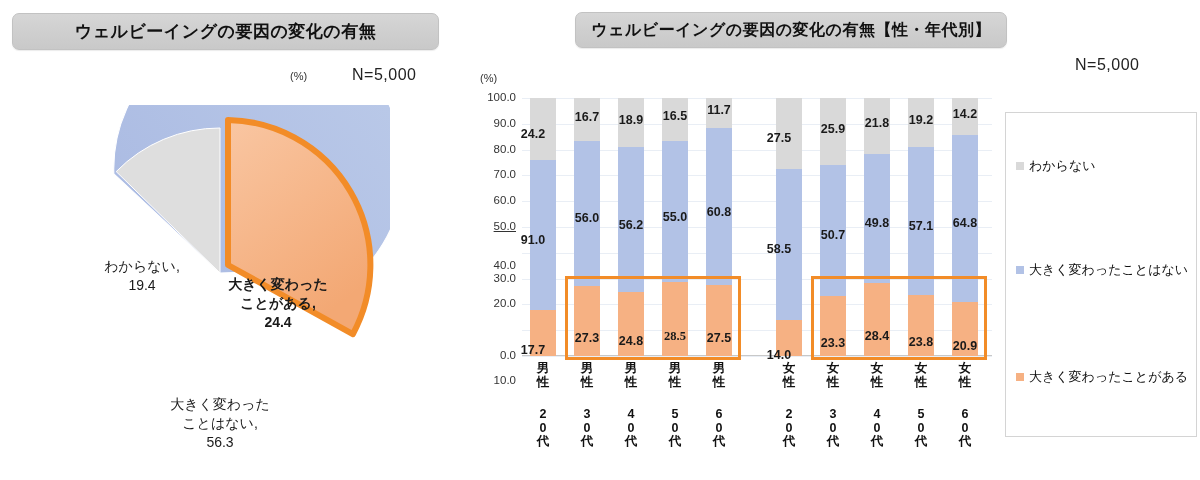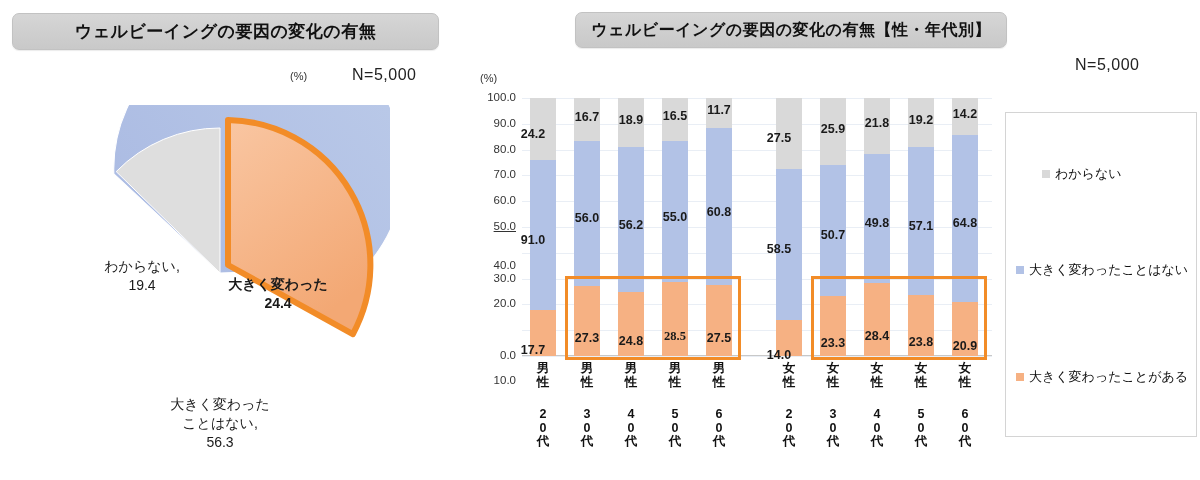--- a/index.html
+++ b/index.html
@@ -108,20 +108,21 @@
       </g>
     </svg>
 
     <div class="pie-text" id="pie-label-unknown">
       <div>わからない,</div>
       <div>19.4</div>
     </div>
 
     <div class="pie-text bold" id="pie-label-changed">
       <div>大きく変わった</div>
+      <div>ことがある,</div>
       <div>24.4</div>
     </div>
 
     <div class="pie-text" id="pie-label-notchanged">
       <div>大きく変わった</div>
       <div>ことはない,</div>
       <div>56.3</div>
     </div>
   </div>
 </div>
@@ -334,21 +335,21 @@
         </div>
         <div class="xlab age" style="left: 492px;">
           <span>6</span>
           <span>0</span>
           <span>代</span>
         </div>
       </div>
   </div>
 
   <div id="legend">
-      <div class="legend-row" style="top: 52px; margin-left: 26px;">
+      <div class="legend-row" style="top: 44px;">
         <span class="swatch" style="background: rgb(217, 217, 217);"></span>
         <span class="legend-label">わからない</span>
       </div>
       <div class="legend-row" style="top: 255px;">
         <span class="swatch" style="background: rgb(246, 177, 131);"></span>
         <span class="legend-label">大きく変わったことがある</span>
       </div>
       <div class="legend-row" style="top: 148px;">
         <span class="swatch" style="background: rgb(178, 194, 230);"></span>
         <span class="legend-label">大きく変わったことはない</span>

